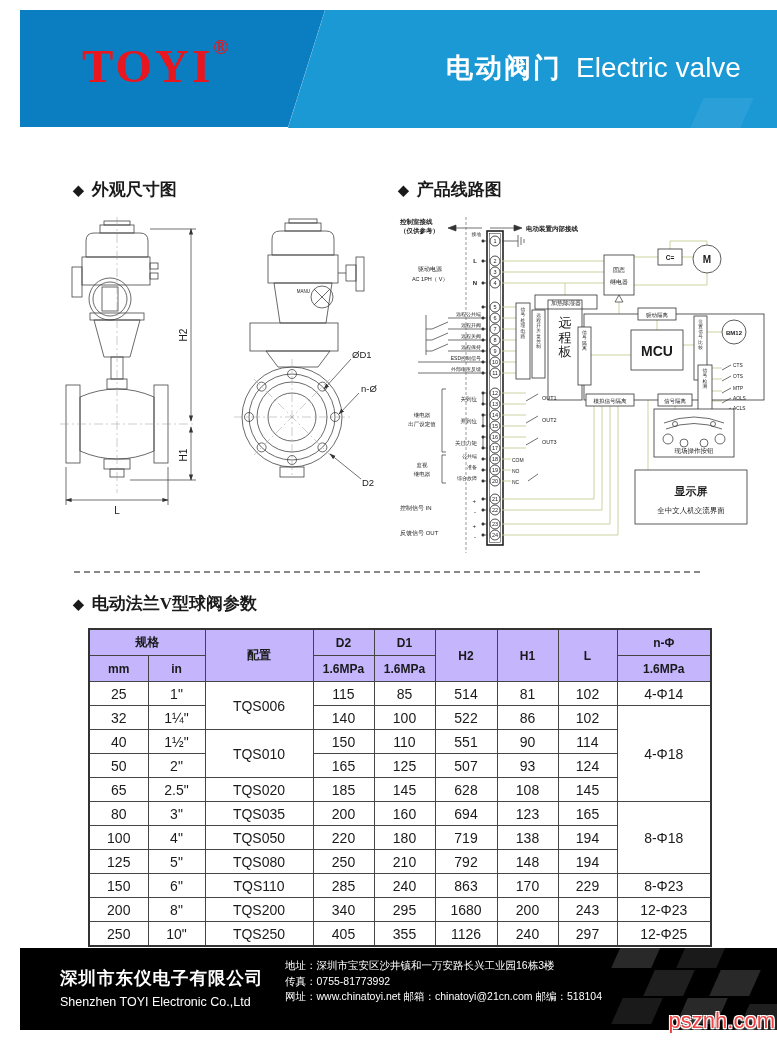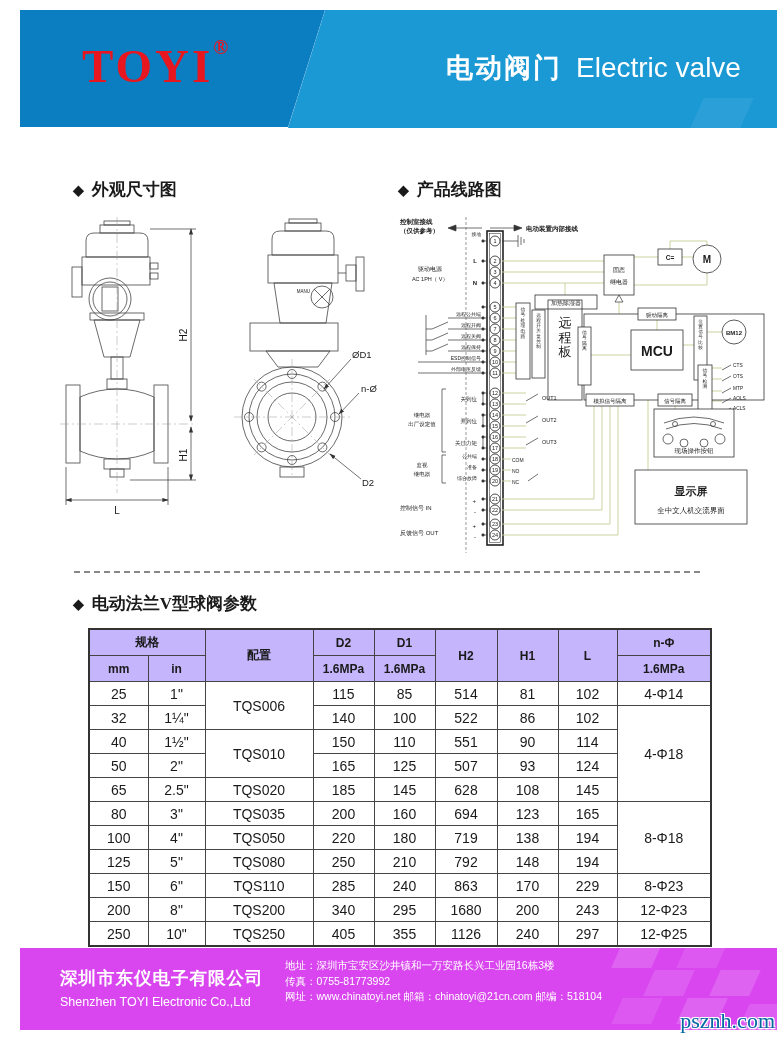--- a/index.html
+++ b/index.html
@@ -28,26 +28,26 @@
   .spec-table{border:2px solid #333;}
   
   .svg-abs{position:absolute;}
   svg text{font-family:"Liberation Sans",sans-serif;fill:#1a1a1a;}
   .ln{stroke:#333;stroke-width:.7;fill:none;}
   .bx{stroke:#333;stroke-width:.8;fill:#fff;}
   .lt{stroke:#c3cf95;stroke-width:.9;fill:none;}
   .dln{stroke:#444;stroke-width:.8;fill:none;}
   .cl{stroke:#999;stroke-width:.5;fill:none;stroke-dasharray:9 3 2 3;}
   
-  .footer{position:absolute;left:20px;top:948px;width:757px;height:82px;background:#d946ef;color:#fff;overflow:hidden;}
+  .footer{position:absolute;left:20px;top:948px;width:757px;height:82px;background:#000000;color:#fff;overflow:hidden;}
   .f-company{position:absolute;left:40px;top:18px;}
   .f-zh{font-size:17.5px;font-weight:bold;letter-spacing:1px;}
   .f-en{font-size:12.5px;margin-top:5px;}
   .f-contact{position:absolute;left:265px;top:10px;font-size:10.5px;line-height:15.5px;}
-  .watermark{position:absolute;right:2px;bottom:12px;font-family:Liberation Serif, serif;font-size:22px;color:#0369a1;
+  .watermark{position:absolute;right:2px;bottom:12px;font-family:Liberation Sans, sans-serif;font-size:22px;color:#ef4444;
     text-shadow:-1px -1px 0 #fff,1px -1px 0 #fff,-1px 1px 0 #fff,1px 1px 0 #fff,0 2px 2px rgba(255,255,255,.8);}
 </style>
 </head>
 <body>
 
 <div class="page">
 
   <div class="header">
     <div class="header-light">
       <div class="chk" style="right:30px;top:88px;width:50px;height:30px;background:rgba(255,255,255,.07);"></div>

